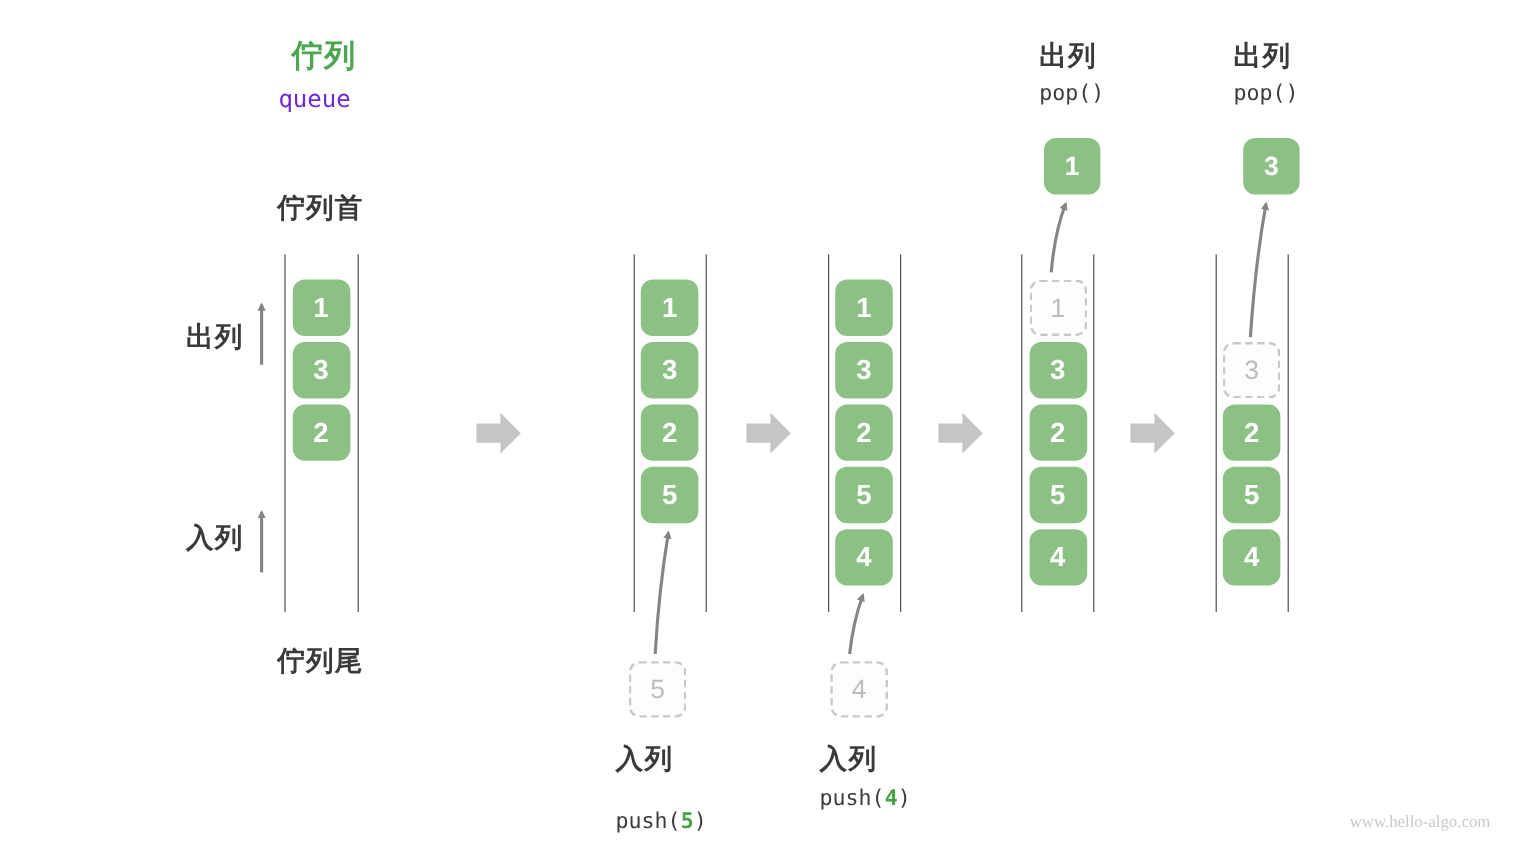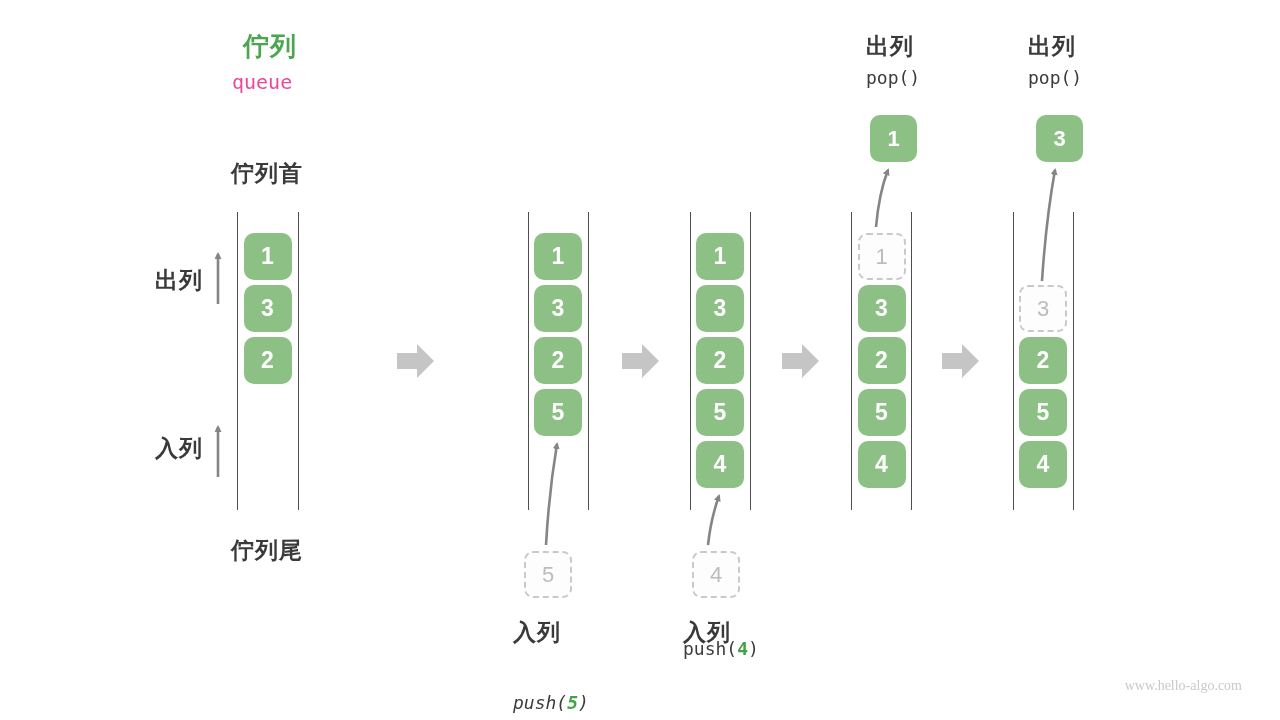--- a/index.html
+++ b/index.html
@@ -9,21 +9,21 @@
     font-family:"Liberation Sans", sans-serif;
     color:#3c3c3c;
   }
   .abs{position:absolute;}
   .title-zh{
     font-size:26px;font-weight:700;color:#4ba64f;
     left:243px;top:29px;letter-spacing:1px;
   }
   .title-en{
     font-family:"DejaVu Sans Mono", monospace;
-    font-size:20px;color:#ec4899;left:232px;top:70px;
+    font-size:20px;color:#6d28d9;left:232px;top:70px;
   }
   .side-label{
     font-size:23px;font-weight:700;color:#3a3a3a;letter-spacing:1px;
   }
   .lbl-front{left:231px;top:158px;text-align:center;}
   .lbl-rear{left:231px;top:535px;}
   .lbl-dequeue{left:155px;top:265px;}
   .lbl-enqueue{left:155px;top:433px;}
   .col-line{
     width:0;border-left:1.5px solid #4e4e4e;
@@ -111,24 +111,24 @@
     <div class="abs cell" style="left: 1019px; top: 441px;">4</div>
   </div>
 
 <div class="abs cell-dashed" style="left:524px;top:551px;">5</div>
 <div class="abs cell-dashed" style="left:692px;top:551px;">4</div>
 
 <div class="abs popped" style="left:870px;top:115px;">1</div>
 <div class="abs popped" style="left:1036px;top:115px;">3</div>
 
 <div class="abs op-label" style="left:513px;top:617px;">入列</div>
-<div class="abs op-call" style="left:513px;top:692px;font-style:italic;"><span>push(</span><span class="num">5</span><span>)</span></div>
+<div class="abs op-call" style="left:513px;top:674px;"><span>push(</span><span class="num">5</span><span>)</span></div>
 
 <div class="abs op-label" style="left:683px;top:617px;">入列</div>
-<div class="abs op-call" style="left:683px;top:638px;"><span>push(</span><span class="num">4</span><span>)</span></div>
+<div class="abs op-call" style="left:683px;top:655px;"><span>push(</span><span class="num">4</span><span>)</span></div>
 
 <div class="abs op-label" style="left:866px;top:31px;">出列</div>
 <div class="abs op-call" style="left:866px;top:67px;">pop()</div>
 
 <div class="abs op-label" style="left:1028px;top:31px;">出列</div>
 <div class="abs op-call" style="left:1028px;top:67px;">pop()</div>
 
 <div class="abs watermark">www.hello-algo.com</div>
 
 <svg class="overlay" width="1280" height="720" viewBox="0 0 1280 720">

